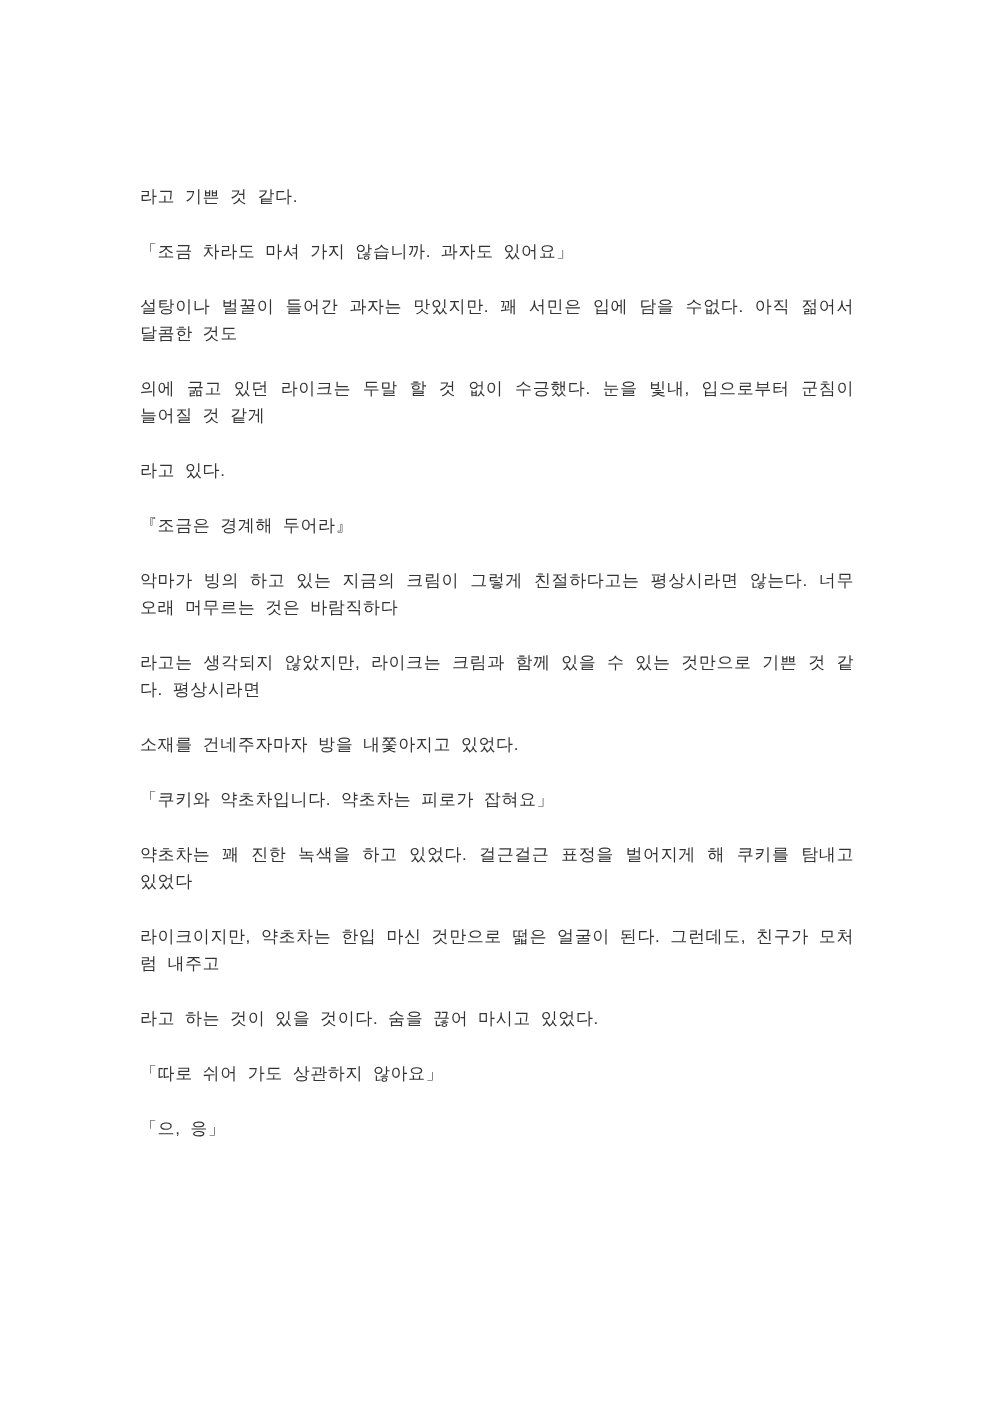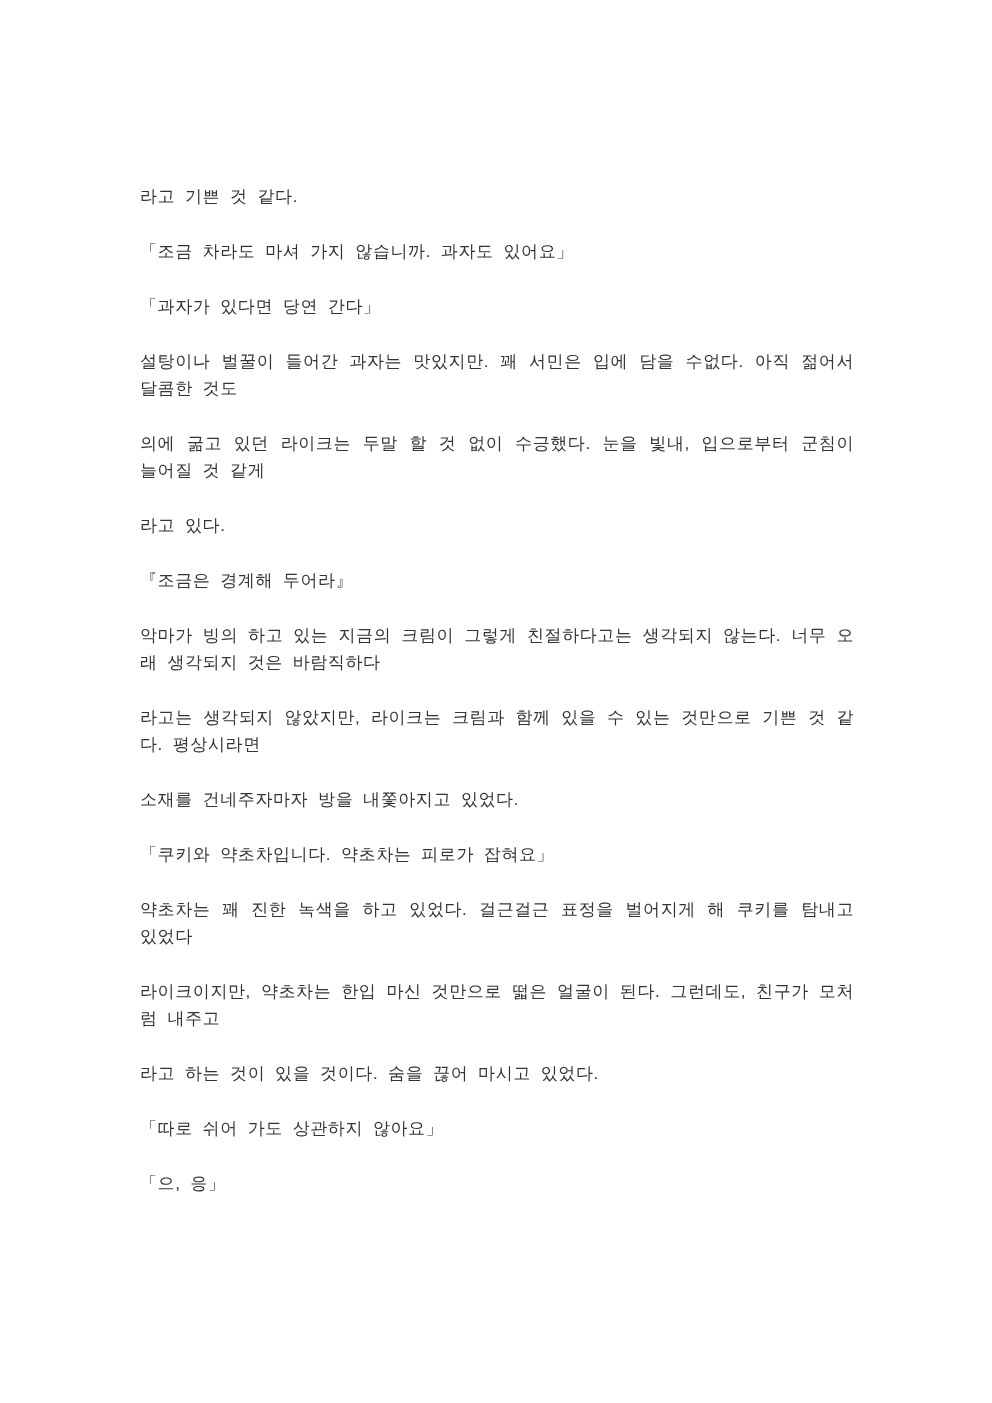--- a/index.html
+++ b/index.html
@@ -39,26 +39,25 @@
     overflow-wrap: break-word;
   }
 </style>
 </head>
 <body>
 
 <div class="page">
   <div class="content">
     <p>라고 기쁜 것 같다.</p>
     <p>「조금 차라도 마셔 가지 않습니까. 과자도 있어요」</p>
-    <p>「과자가 있다면 당연 간다」</p>
     <p>설탕이나 벌꿀이 들어간 과자는 맛있지만. 꽤 서민은 입에 담을 수없다. 아직 젊어서 달콤한 것도</p>
     <p>의에 굶고 있던 라이크는 두말 할 것 없이 수긍했다. 눈을 빛내, 입으로부터 군침이 늘어질 것 같게</p>
     <p>라고 있다.</p>
     <p>『조금은 경계해 두어라』</p>
-    <p>악마가 빙의 하고 있는 지금의 크림이 그렇게 친절하다고는 생각되지 않는다. 너무 오래 생각되지 것은 바람직하다</p>
+    <p>악마가 빙의 하고 있는 지금의 크림이 그렇게 친절하다고는 평상시라면 않는다. 너무 오래 머무르는 것은 바람직하다</p>
     <p>라고는 생각되지 않았지만, 라이크는 크림과 함께 있을 수 있는 것만으로 기쁜 것 같다. 평상시라면</p>
     <p>소재를 건네주자마자 방을 내쫓아지고 있었다.</p>
     <p>「쿠키와 약초차입니다. 약초차는 피로가 잡혀요」</p>
     <p>약초차는 꽤 진한 녹색을 하고 있었다. 걸근걸근 표정을 벌어지게 해 쿠키를 탐내고 있었다</p>
     <p>라이크이지만, 약초차는 한입 마신 것만으로 떫은 얼굴이 된다. 그런데도, 친구가 모처럼 내주고</p>
     <p>라고 하는 것이 있을 것이다. 숨을 끊어 마시고 있었다.</p>
     <p>「따로 쉬어 가도 상관하지 않아요」</p>
     <p>「으, 응」</p>
   </div>
 </div>

